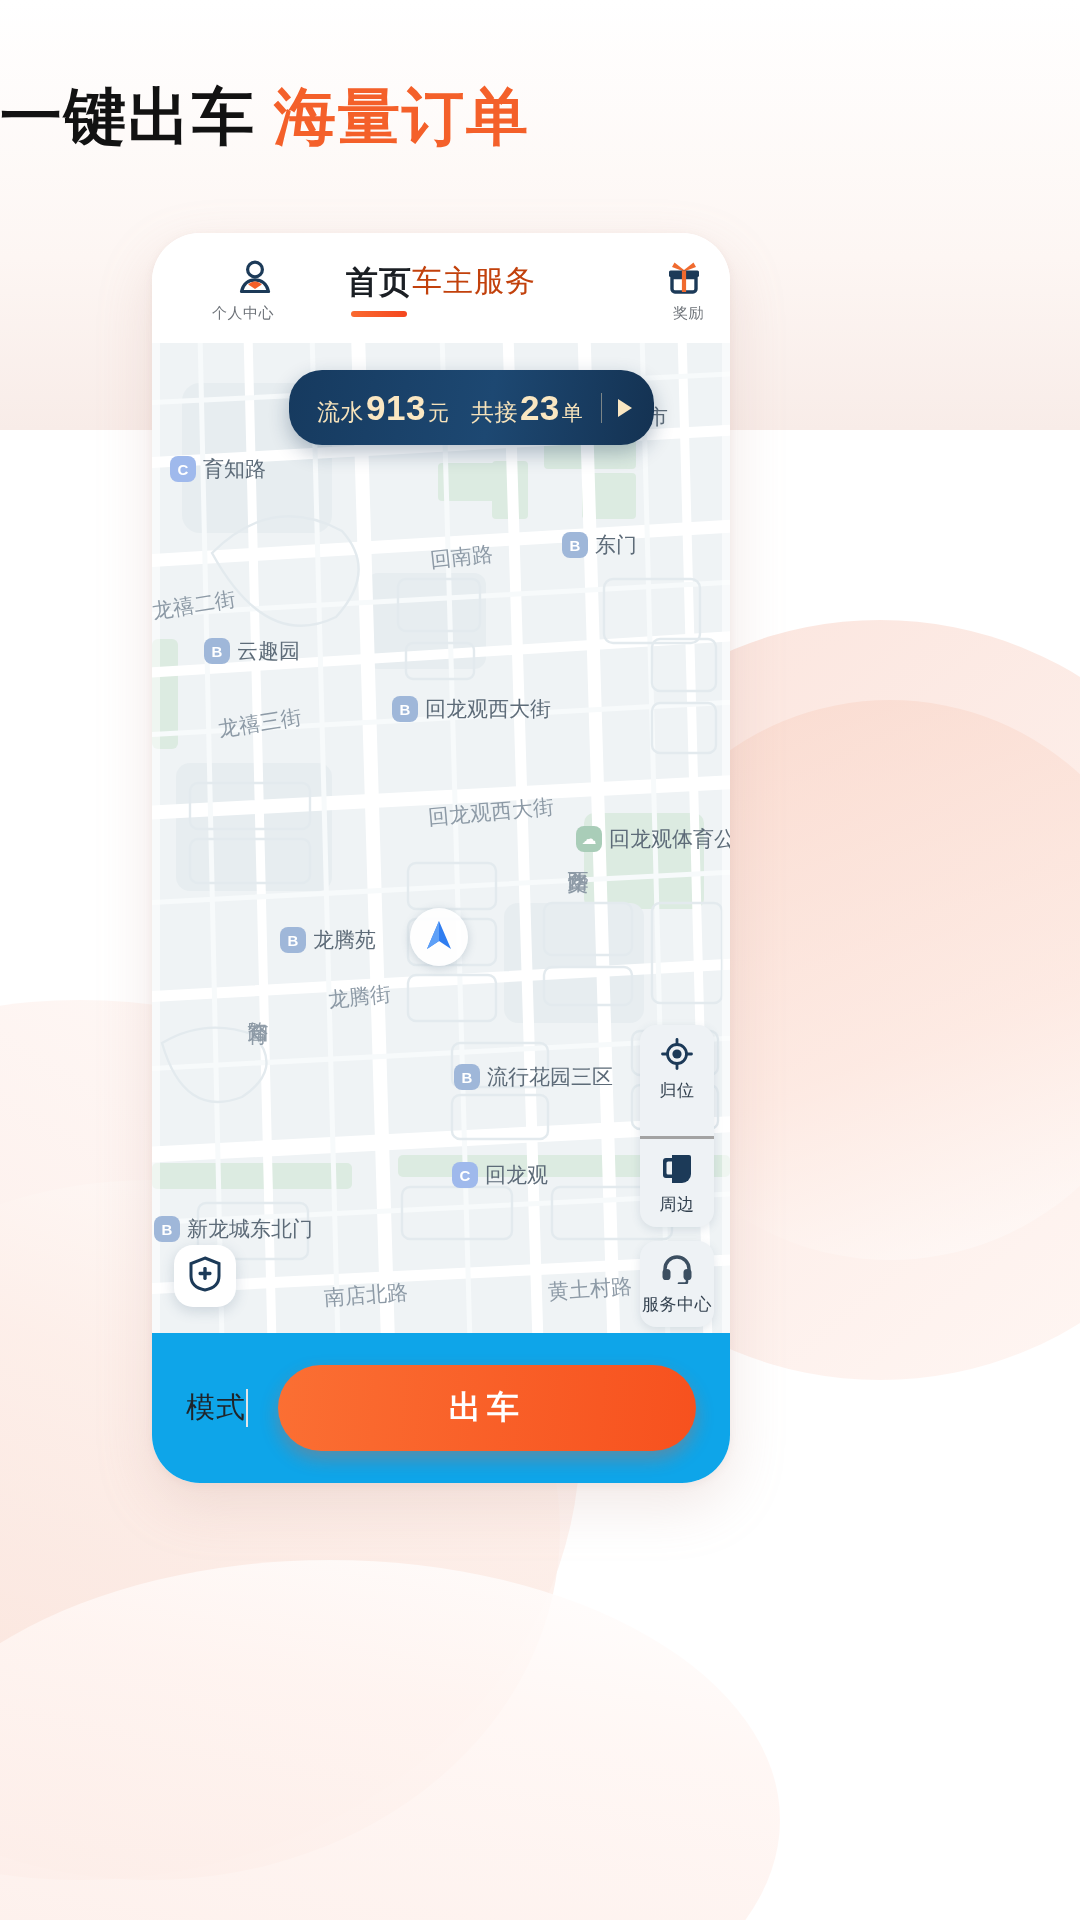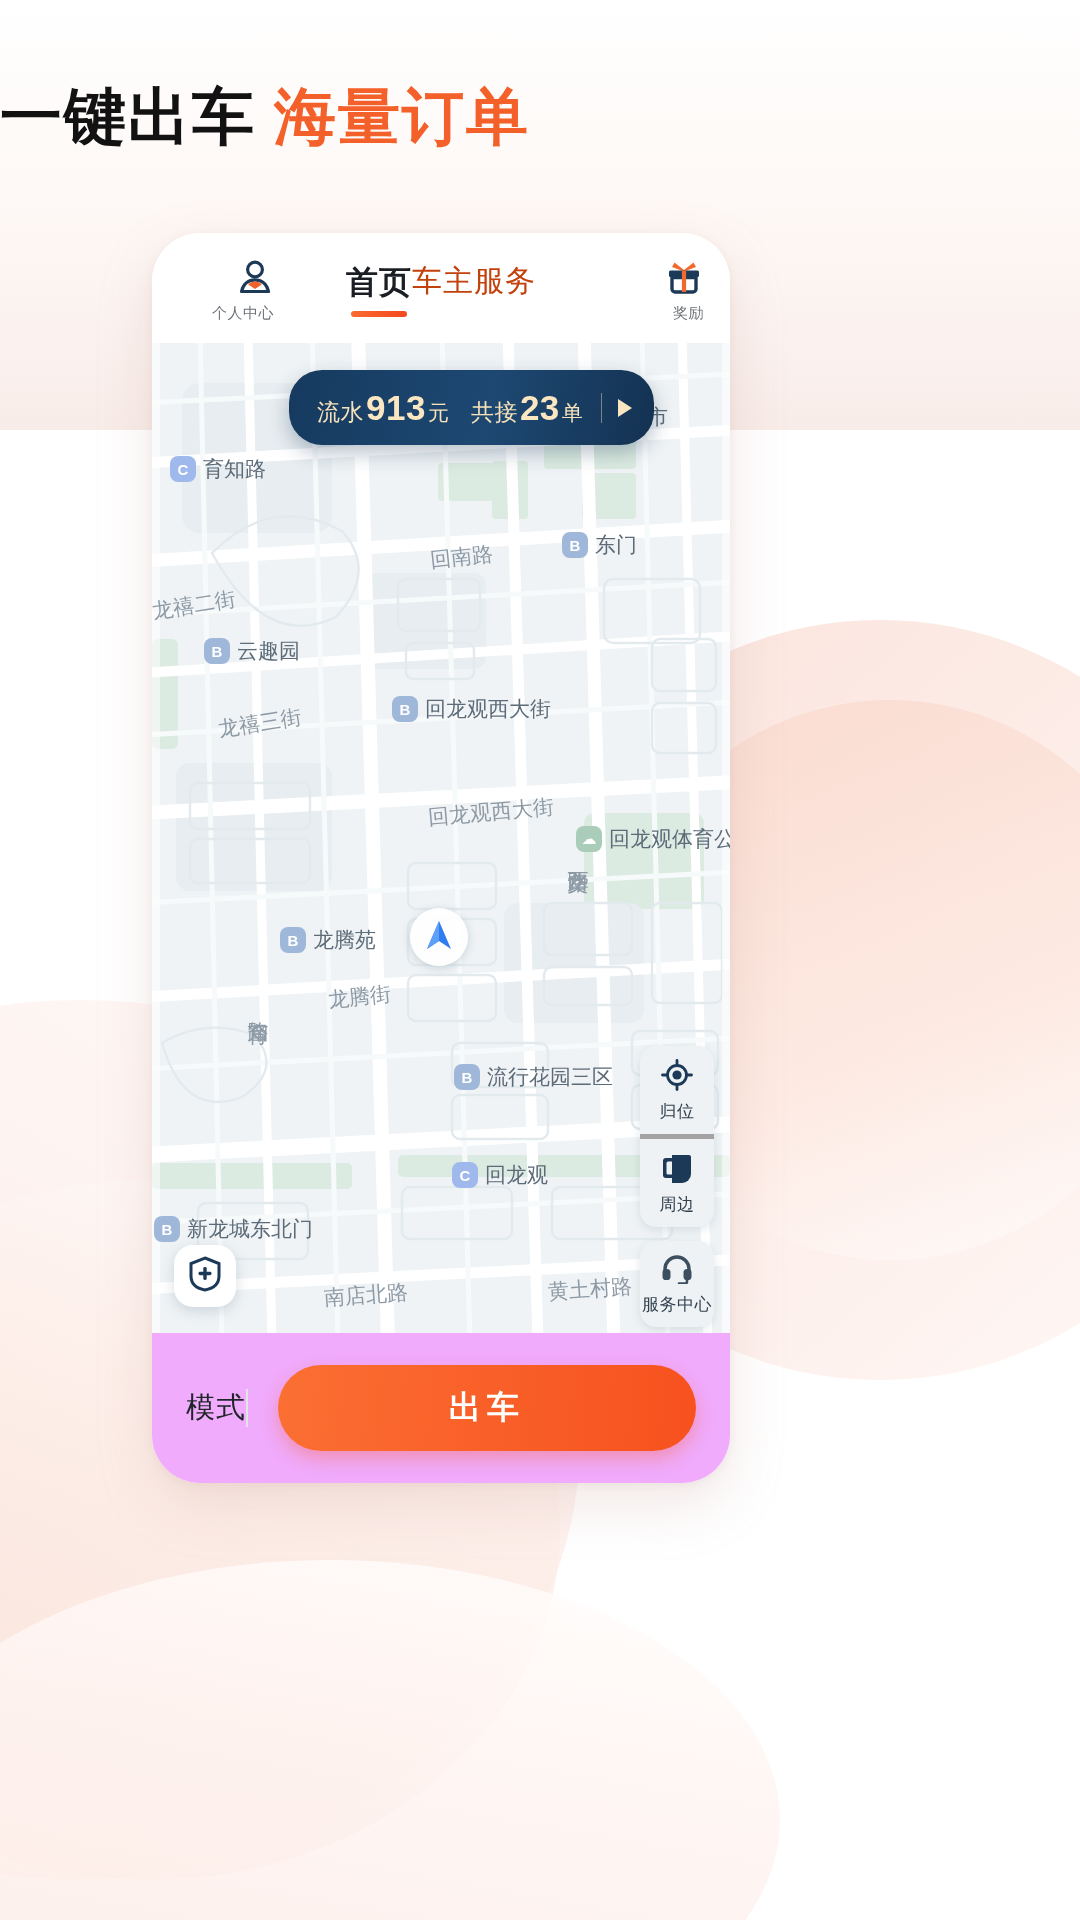--- a/index.html
+++ b/index.html
@@ -187,30 +187,30 @@
   }
   .ctrl-card {
     width: 74px; border-radius: 16px;
     background: #eef2f5;
     box-shadow: 0 3px 10px rgba(60,90,120,.14);
     overflow: hidden;
   }
   .ctrl-item {
     padding: 13px 0 11px; text-align: center; cursor: pointer;
   }
-  .ctrl-item + .ctrl-item { border-top: 5px solid #a3a3a3; }
+  .ctrl-item + .ctrl-item { border-top: 3px solid #a3a3a3; margin-top: 23px; }
   .ctrl-item .cl {
     font-size: 17px; color: #33414f; margin-top: 5px; letter-spacing: .5px;
   }
 
   
   .bottom-bar {
     flex: 0 0 150px; height: 150px;
     display: flex; align-items: center;
-    padding: 0 34px; background: #f0abfc;
+    padding: 0 34px; background: #0ea5e9;
   }
   .mode-btn {
     display: flex; align-items: center; gap: 26px; cursor: pointer;
   }
   .mode-btn .mt { font-size: 29px; color: #1f2429; letter-spacing: 1px; }
   .mode-sep { width: 2px; height: 38px; background: #e2e5e8; }
   .go-btn {
     flex: 1; margin-left: 30px; height: 86px; border-radius: 43px;
     background: linear-gradient(95deg, #fb6f33 0%, #f7511e 100%);
     box-shadow: 0 8px 18px rgba(247,90,35,.32);

